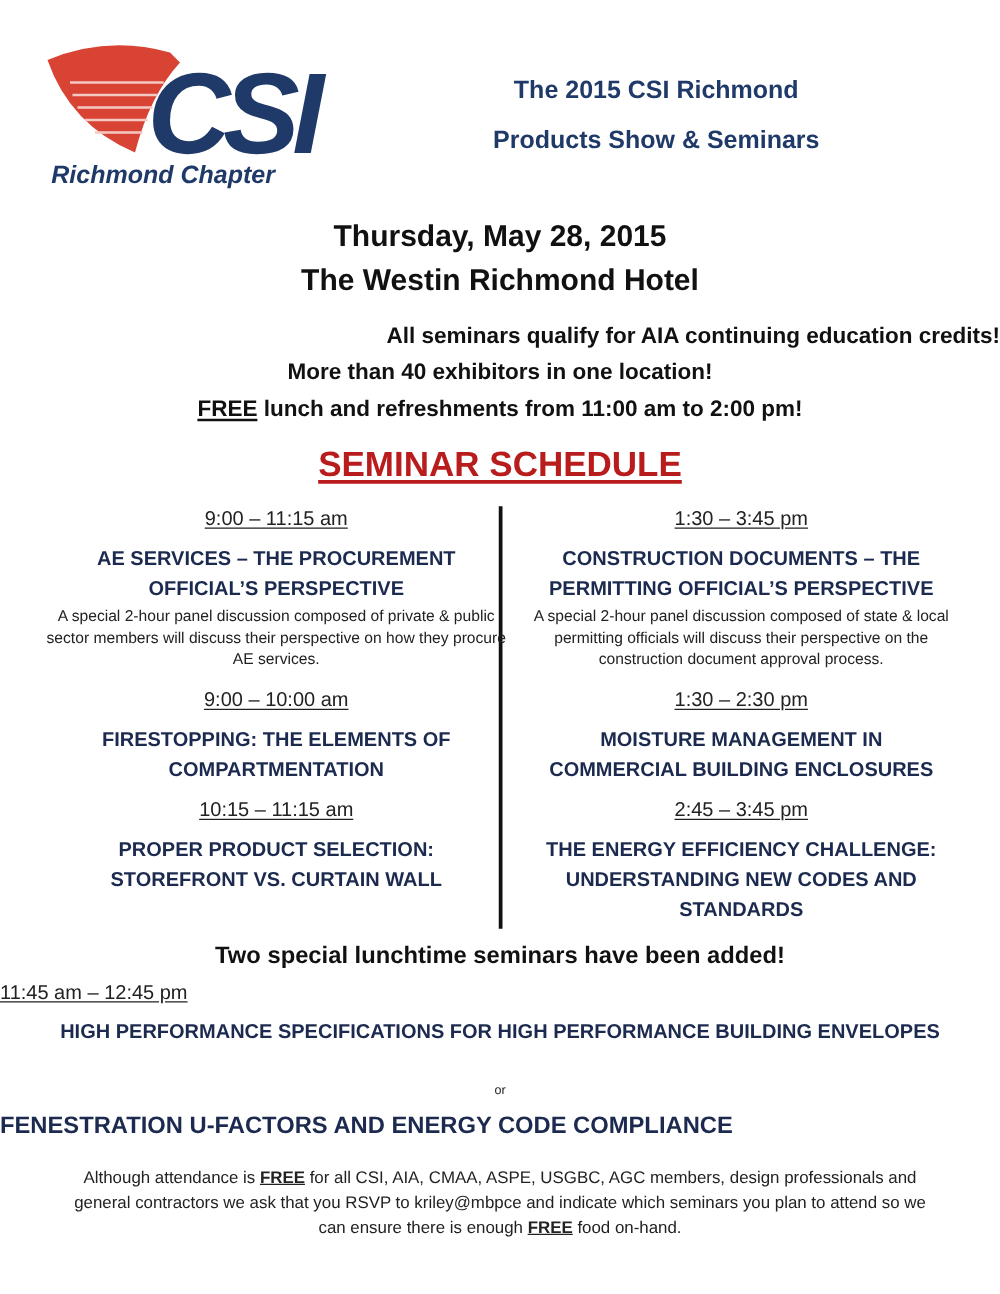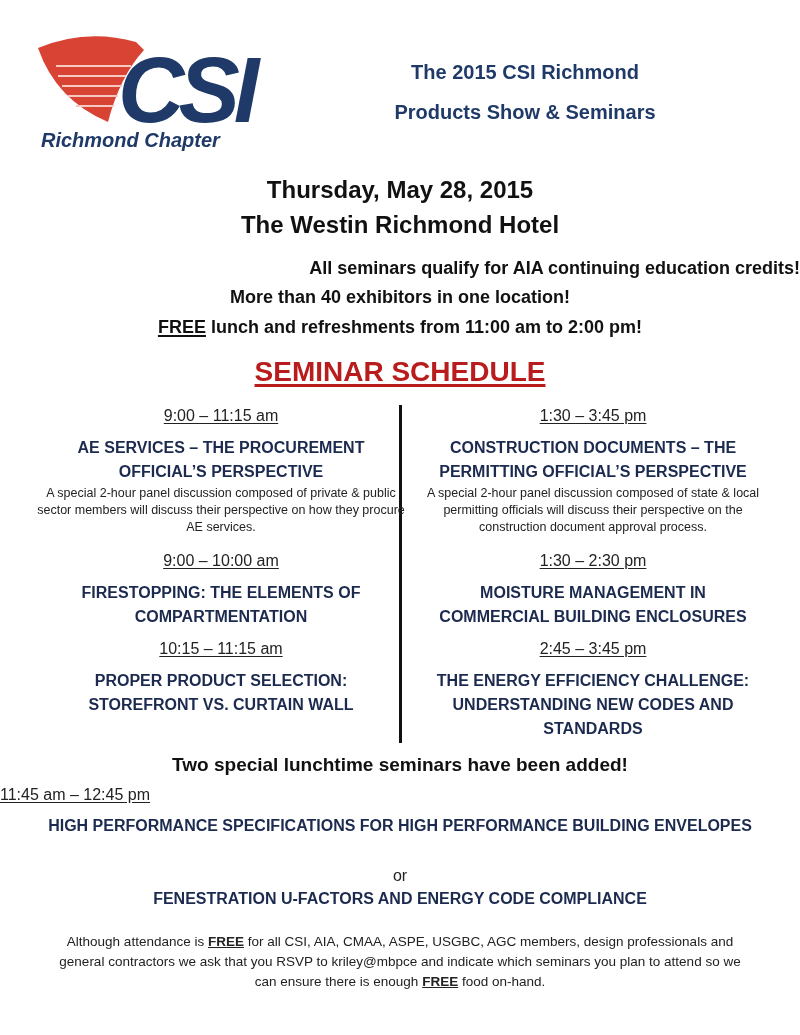--- a/index.html
+++ b/index.html
@@ -54,22 +54,22 @@
     font-size: 16px; font-weight: bold; color: #1b2a4e; line-height: 24px;
   }
   .sdesc {
     position: absolute; width: 100%; left: 0; text-align: center;
     font-size: 12.5px; color: #222; line-height: 17px;
   }
 
   #lunch-head { left: 0; width: 800px; top: 754px; text-align: center; font-size: 19px; font-weight: bold; }
   #lunch-time { left: 0; width: 800px; top: 786px; font-size: 16px; color: #222; text-decoration: underline; text-underline-offset: 2px; }
   #lunch-s1 { left: 40px; width: 720px; top: 815px; text-align: center; font-size: 16px; font-weight: bold; color: #1b2a4e; line-height: 22px; }
-  #lunch-or { left: 0; width: 800px; top: 867px; text-align: center; font-size: 16px; color: #222; }
-  #lunch-s2 { left: 0; width: 800px; top: 890px; text-align: center; font-size: 16px; font-weight: bold; color: #1b2a4e; }
+  #lunch-or { left: 0; width: 800px; top: 867px; text-align: center; font-size: 10px; color: #222; }
+  #lunch-s2 { left: 0; width: 800px; top: 890px; text-align: left; font-size: 19px; font-weight: bold; color: #1b2a4e; }
 
   #footer {
     left: 50px; width: 700px; top: 932px; text-align: center;
     font-size: 13.5px; line-height: 20px; color: #222;
   }
   #footer b { text-decoration: underline; }
 </style>
 </head>
 <body>
 

